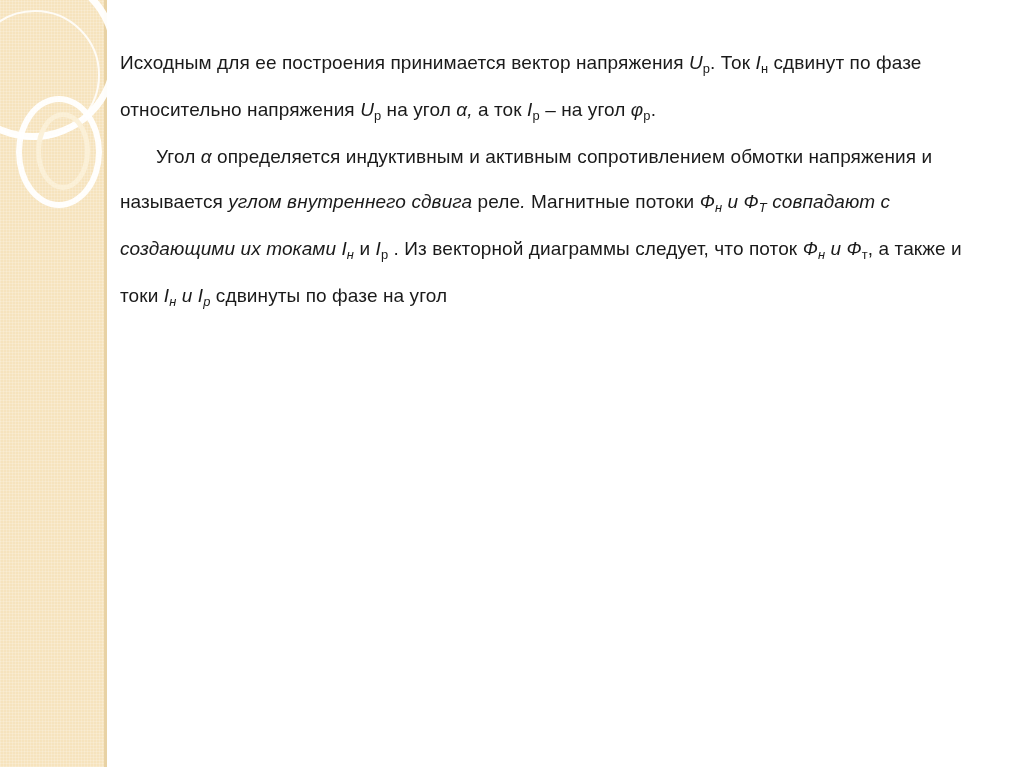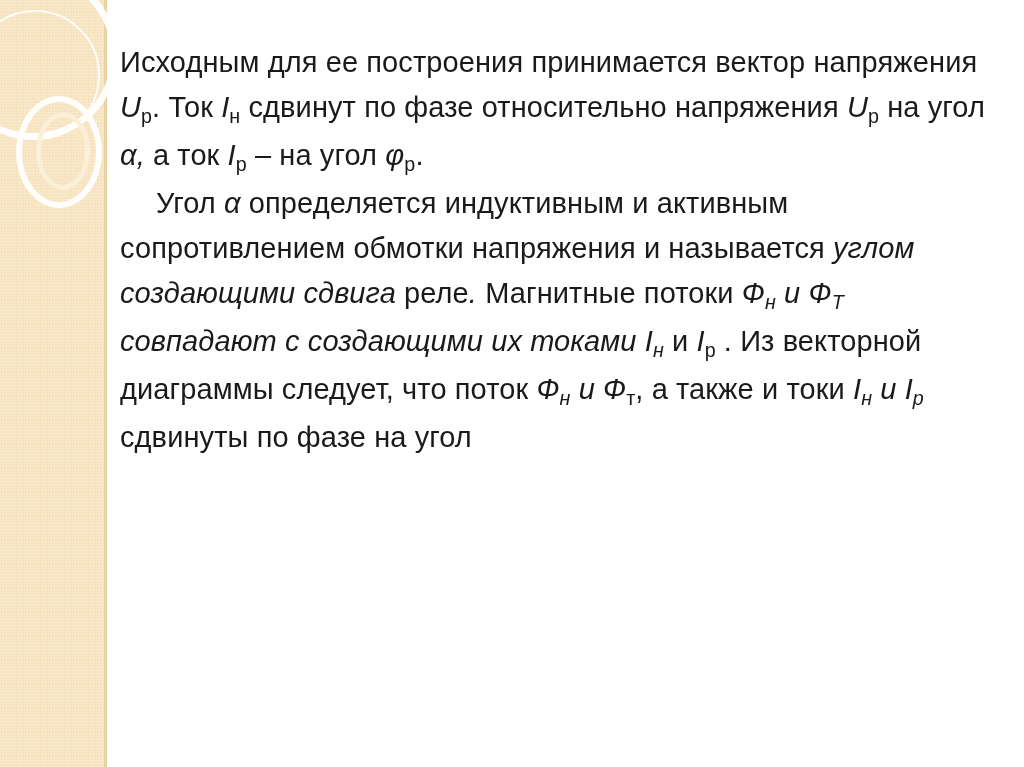--- a/index.html
+++ b/index.html
@@ -83,21 +83,21 @@
 
   
   .content {
     position: absolute;
     left: 112px;
     top: 40px;
     width: 888px;
   }
   .para {
     color: #1a1a1a;
-    font-size: 29px;
+    font-size: 19px;
     line-height: 45px;
     letter-spacing: 0.1px;
     margin: 0;
     padding: 0 6px 0 8px;
     text-align: left;
   }
   .para + .para {
     margin-top: 0;
   }
   .indent {
@@ -131,21 +131,21 @@
   <div class="content">
 
     <p class="para">
       <span>Исходным для ее построения принимается вектор напряжения
       <i>U</i><sub>р</sub>. Ток <i>I</i><sub>н</sub> сдвинут по фазе относительно напряжения <i>U</i><sub>р</sub> на угол
       <i>α,</i> а ток <i>I</i><sub>р</sub> – на угол <i>φ</i><sub>р</sub>.</span>
     </p>
 
     <p class="para indent">
       <span>Угол <i>α</i> определяется индуктивным и активным
-      сопротивлением обмотки напряжения и называется <i>углом создающими сдвига</i> реле<i>.</i> Магнитные потоки
+      сопротивлением обмотки напряжения и называется <i>углом внутреннего сдвига</i> реле<i>.</i> Магнитные потоки
       <i>Ф</i><sub><i>н</i></sub> <i>и Ф</i><sub><i>Т</i></sub> <i>совпадают с создающими их токами I</i><sub><i>н</i></sub>
       и <i>I</i><sub>р</sub> . Из векторной диаграммы следует, что поток <i>Ф</i><sub><i>н</i></sub> <i>и Ф</i><sub>т</sub>, а
       также и токи <i>I</i><sub><i>н</i></sub> <i>и I</i><sub><i>р</i></sub> сдвинуты по фазе на угол</span>
     </p>
 
 
   </div>
 </div>
 
 </body></html>

